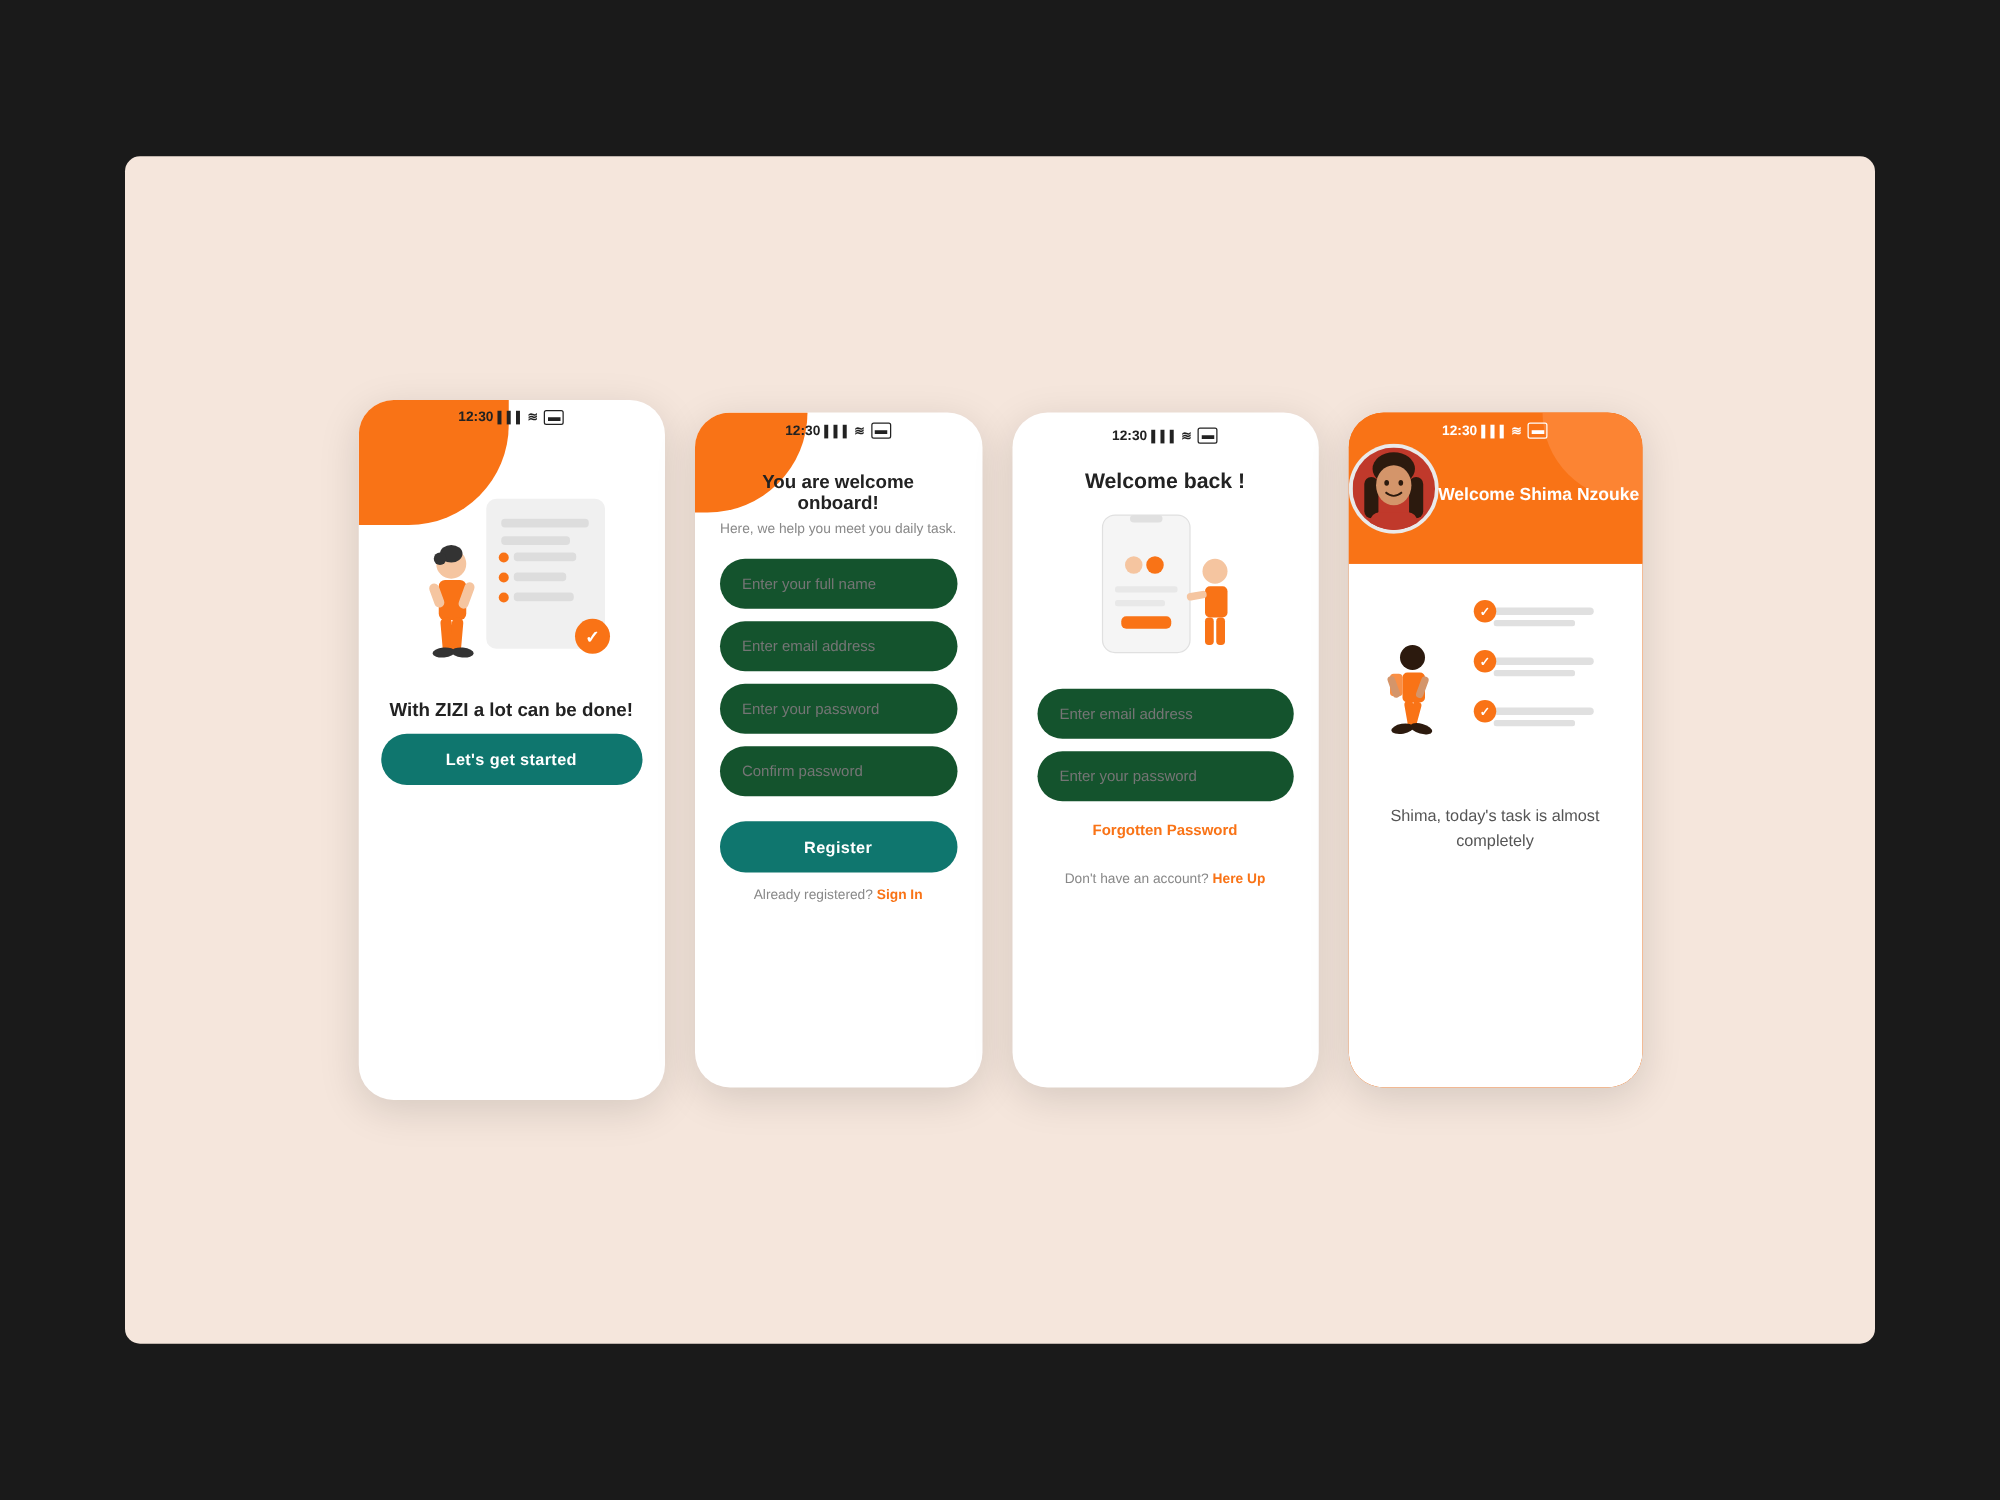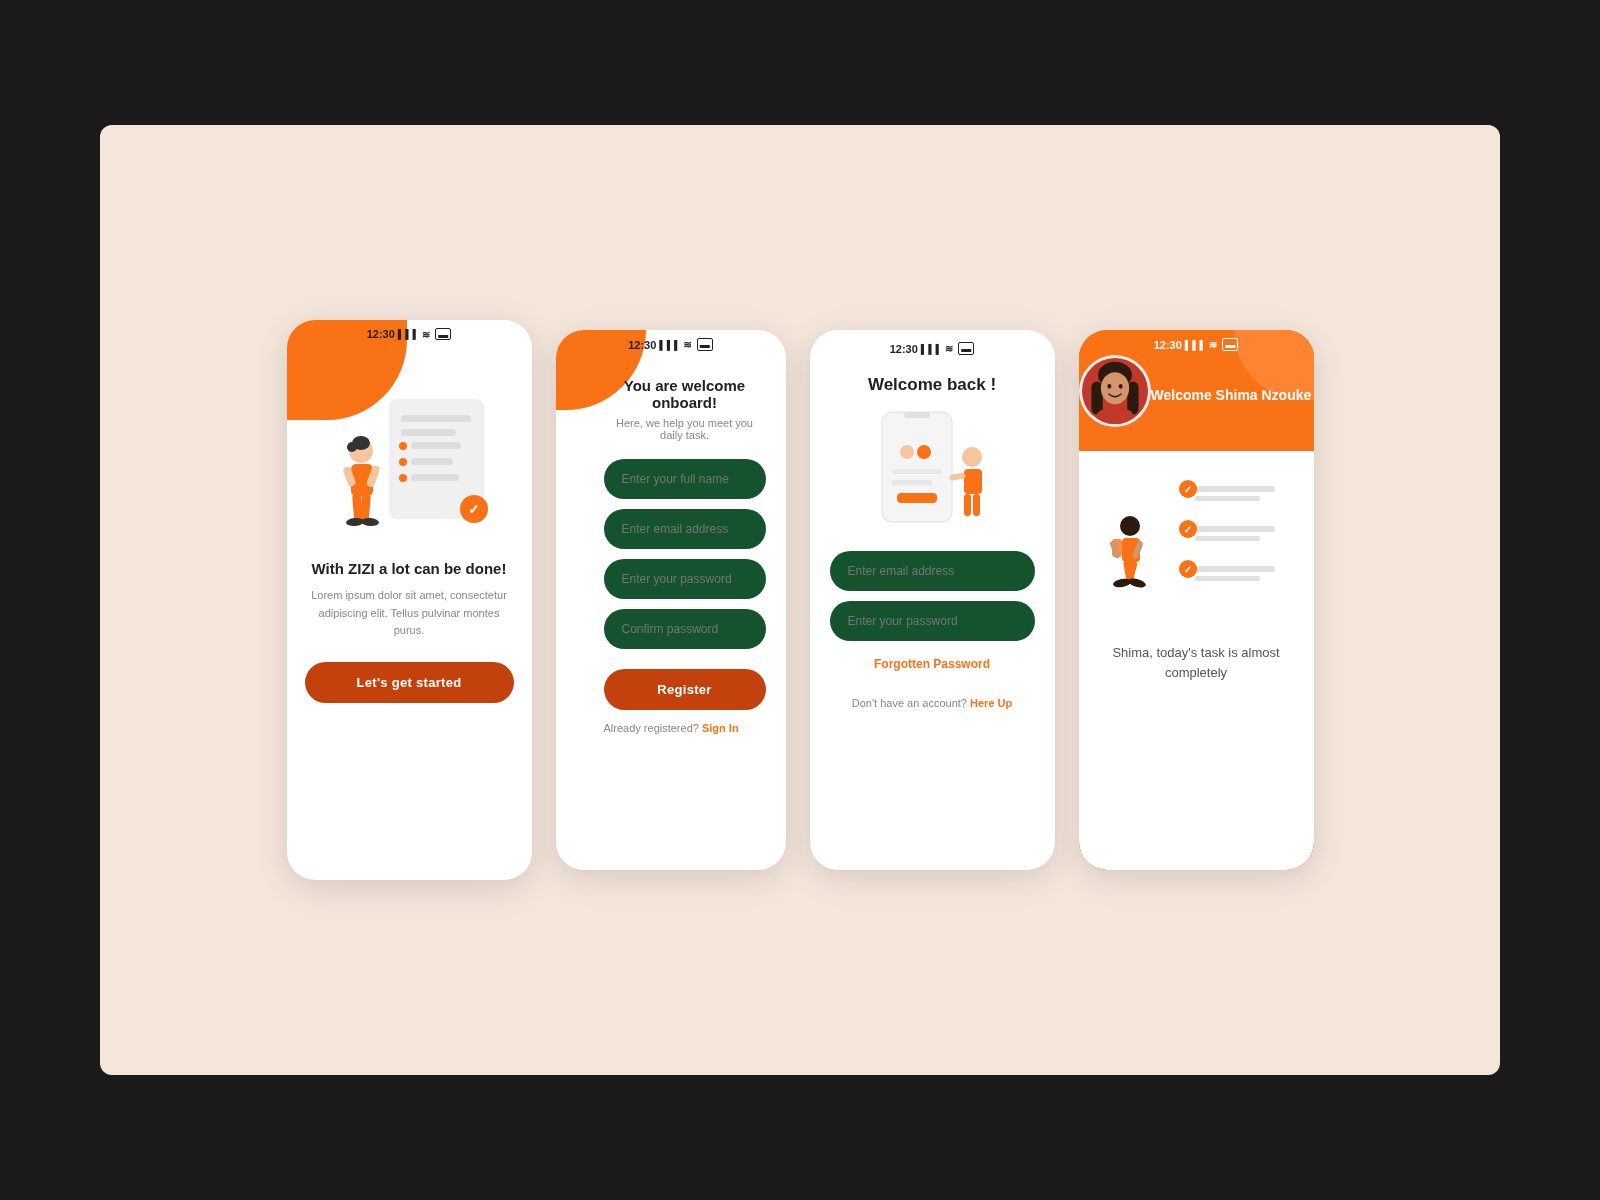--- a/index.html
+++ b/index.html
@@ -96,42 +96,42 @@
       margin-bottom: 10px;
     }
     .phone1-desc {
       font-size: 11px;
       color: #888;
       text-align: center;
       line-height: 1.6;
       margin-bottom: 22px;
     }
     .btn-orange {
-      background: #c2410c;
+      background: #0f766e;
       color: #fff;
       border: none;
       border-radius: 30px;
       padding: 13px 0;
       width: 100%;
       font-size: 13px;
       font-weight: 700;
       cursor: pointer;
       letter-spacing: 0.3px;
     }
 
     
     .phone2-content {
       flex: 1;
       display: flex;
       flex-direction: column;
+      align-items: center;
       padding: 10px 20px 20px;
       position: relative;
       z-index: 2;
       margin-top: 8px;
-      margin-left: 28px;
     }
     .phone2-title {
       font-size: 15px;
       font-weight: 800;
       color: #222;
       text-align: center;
       margin-bottom: 6px;
       margin-top: 4px;
     }
     .phone2-subtitle {
@@ -291,21 +291,20 @@
           <rect x="43" y="115" width="9" height="28" rx="4" fill="#f97316" transform="rotate(5 47 115)"></rect>
 
           <ellipse cx="36" cy="143" rx="9" ry="4" fill="#333" transform="rotate(-5 36 143)"></ellipse>
           <ellipse cx="51" cy="143" rx="9" ry="4" fill="#333" transform="rotate(5 51 143)"></ellipse>
 
           <rect x="54" y="87" width="8" height="22" rx="4" fill="#f5c5a0" transform="rotate(20 58 87)"></rect>
           <rect x="23" y="88" width="8" height="20" rx="4" fill="#f5c5a0" transform="rotate(-20 27 88)"></rect>
         </svg>
       </div>
       <div class="phone1-title">With ZIZI a lot can be done!</div>
-      <div class="phone1-desc">Lorem ipsum dolor sit amet, consectetur adipiscing elit. Tellus pulvinar montes purus.</div>
       <button class="btn-orange">Let's get started</button>
     </div>
   </div>
 
   <div class="phone phone-2">
     <div class="blob blob-sm"></div>
     <div class="status-bar dark">
       <span>12:30</span>
       <div class="status-icons">
         <span style="font-size:9px;font-weight:900;letter-spacing:1px;">▐▐▐</span>

